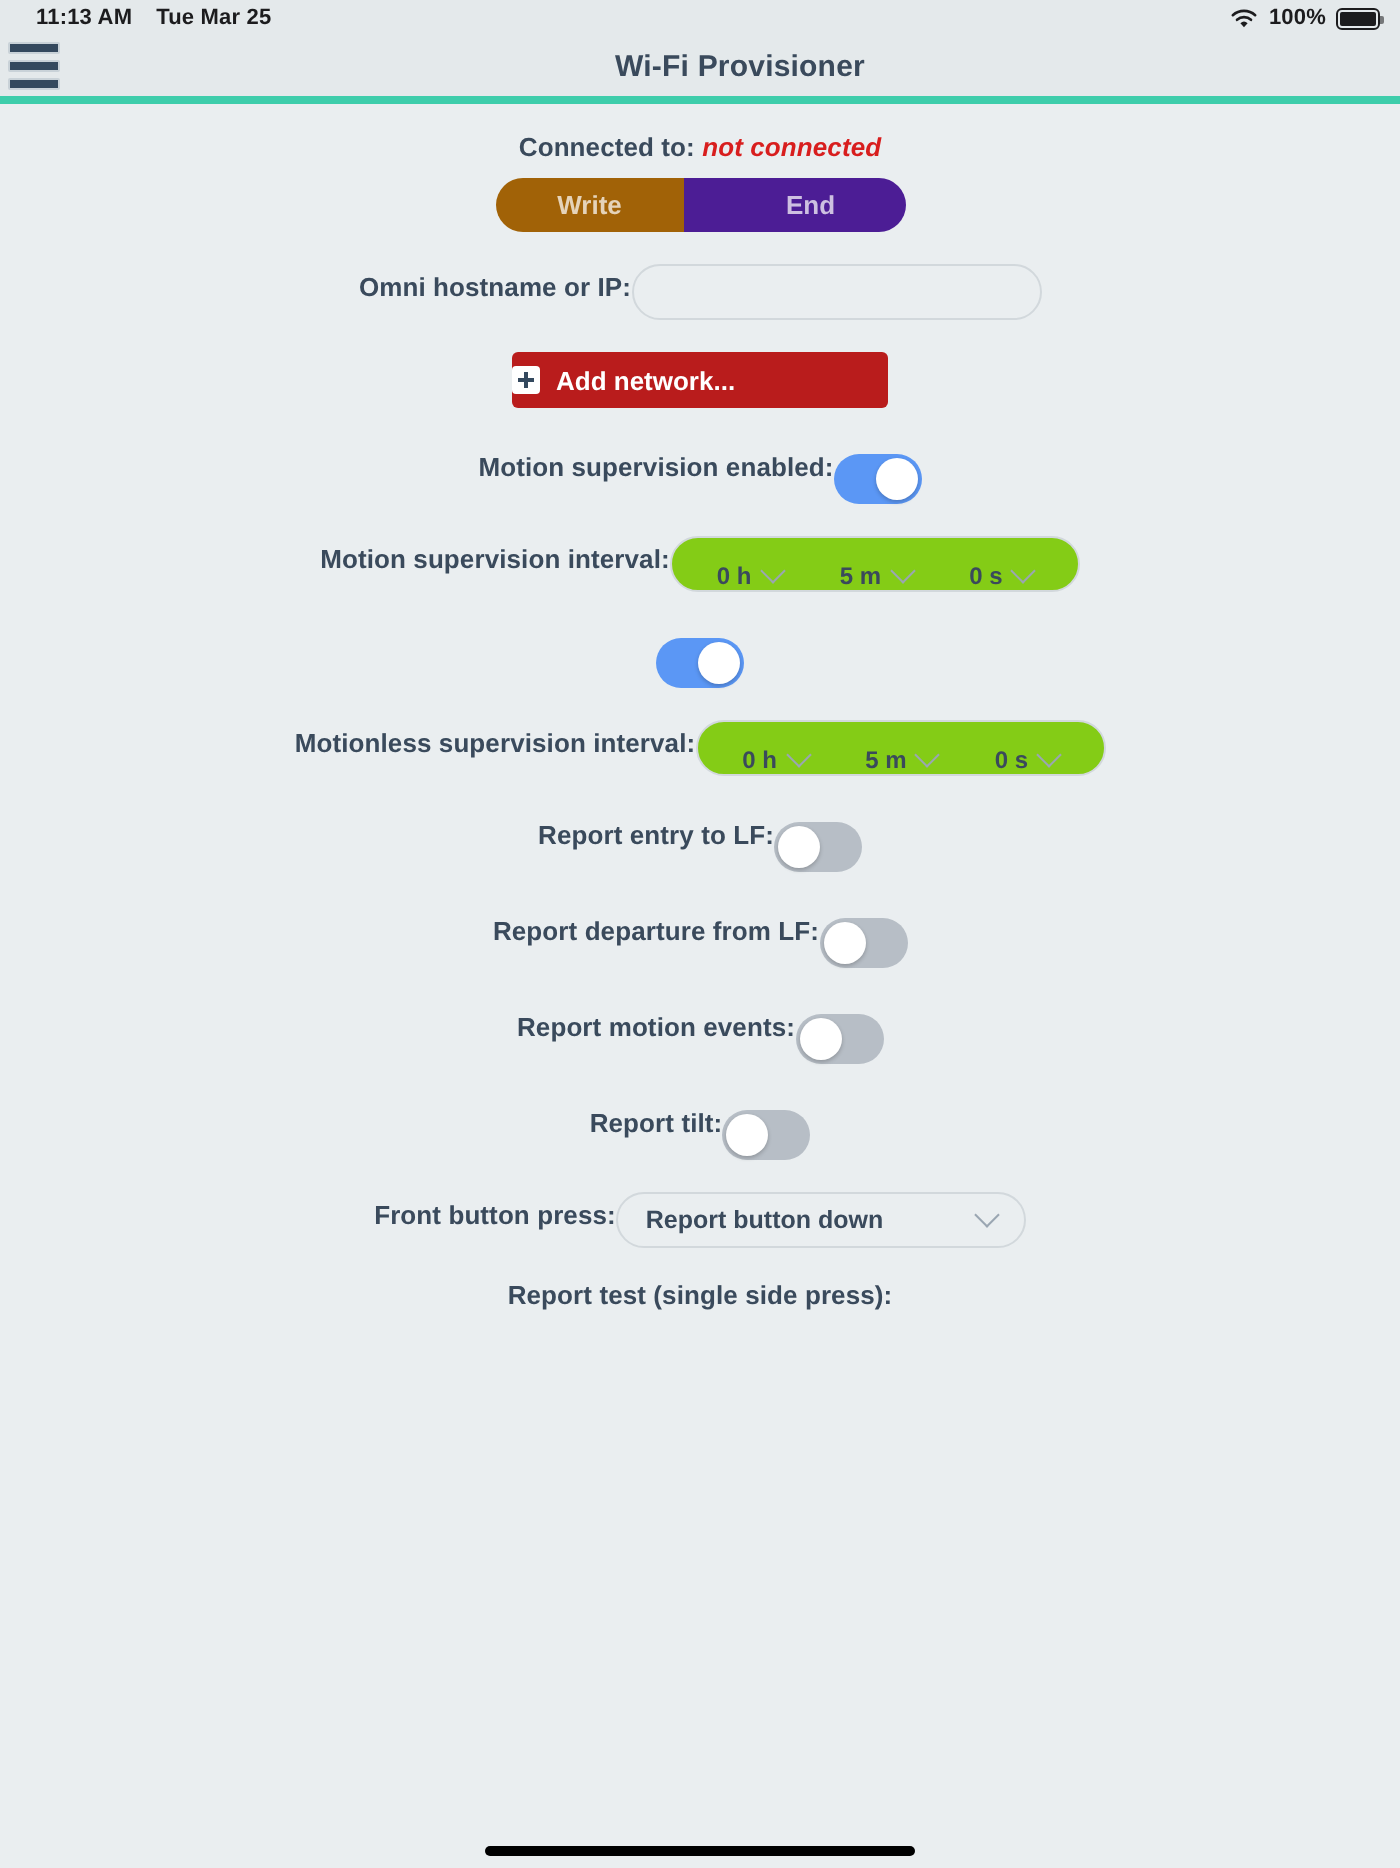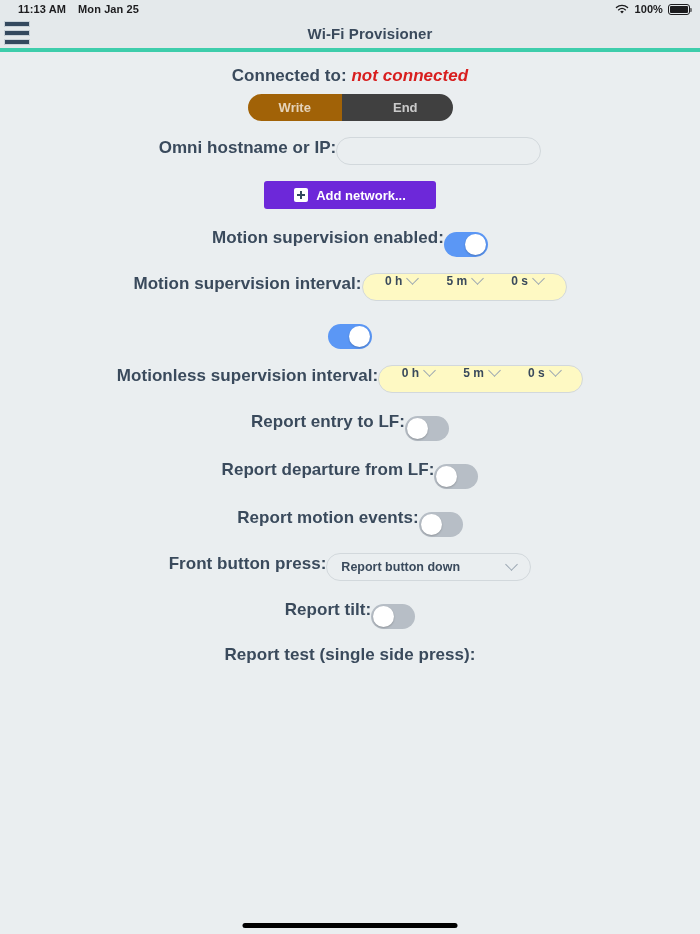--- a/index.html
+++ b/index.html
@@ -95,21 +95,21 @@
 
   
   .content {
     padding-top: 14px;
     display: flex;
     flex-direction: column;
     align-items: center;
   }
 
   .label {
-    font-size: 17px;
+    font-size: 13px;
     font-weight: 700;
     color: #3a4a5c;
     text-align: right;
     letter-spacing: .05px;
   }
 
   .conn-line { margin-bottom: 8px; }
   .conn-value {
     color: #d81e1e;
     font-style: italic;
@@ -127,52 +127,51 @@
   .seg button {
     flex: 1;
     border: 0;
     font-family: inherit;
     font-size: 13px;
     font-weight: 700;
     color: rgba(255,255,255,.72);
     cursor: default;
   }
   .seg .write { background: #a16207; }
-  .seg .end   { background: #404040; padding-left: 16px; }
+  .seg .end   { background: #4c1d95; padding-left: 16px; }
 
   .field-group { margin-top: 16px; display: flex; flex-direction: row; align-items: center; }
   .field-group .label { margin-bottom: 6px; }
 
   .text-input {
     width: 205px;
     height: 28px;
     border-radius: 14px;
     border: 1px solid #d2d8dc;
     background: #eaeef0;
     font-family: inherit;
     font-size: 13px;
     color: #3a4a5c;
     padding: 0 14px;
     outline: none;
   }
 
   .add-btn {
     margin-top: 16px;
-    width: 172px;
+    width: 188px;
     height: 28px;
-    background: #6d28d9;
+    background: #b91c1c;
     color: #ffffff;
     border: 0;
     border-radius: 3px;
     font-family: inherit;
     font-size: 13px;
     font-weight: 700;
     display: flex;
     align-items: center;
-    justify-content: center;
     gap: 8px;
     cursor: pointer;
   }
   .plus-ico {
     width: 14px; height: 14px;
     background: #ffffff;
     border-radius: 2px;
     position: relative;
     flex: none;
   }
@@ -207,23 +206,23 @@
   .toggle.on  .knob { right: 2px; }
   .toggle.off { background: #b7bec6; }
   .toggle.off .knob { left: 2px; }
 
   
   .pill-row {
     width: 205px;
     height: 28px;
     border-radius: 14px;
     border: 1px solid #d2d8dc;
-    background: #fef9c3;
-    display: flex;
-    align-items: flex-start;
+    background: #84cc16;
+    display: flex;
+    align-items: flex-end;
     justify-content: space-around;
     padding: 0 8px;
   }
   .mini-sel {
     display: flex;
     align-items: center;
     gap: 6px;
     cursor: pointer;
   }
   .mini-sel .val {
@@ -267,21 +266,21 @@
     height: 5px;
     border-radius: 3px;
     background: #000000;
   }
 </style>
 </head>
 <body>
 
 <div class="statusbar">
   <span class="sb-time">11:13 AM</span>
-  <span class="sb-date">Mon Jan 25</span>
+  <span class="sb-date">Tue Mar 25</span>
   <div class="sb-right">
     <svg class="wifi-ico" width="14" height="11" viewBox="0 0 14 11">
       <path d="M7 9.6 5.2 7.6a2.7 2.7 0 0 1 3.6 0Z" fill="#1c1c1e"></path>
       <path d="M3.5 5.9a5.3 5.3 0 0 1 7 0" stroke="#1c1c1e" stroke-width="1.3" fill="none" stroke-linecap="round"></path>
       <path d="M1.4 3.6a8.4 8.4 0 0 1 11.2 0" stroke="#1c1c1e" stroke-width="1.3" fill="none" stroke-linecap="round"></path>
     </svg>
     <span class="sb-pct">100%</span>
     <span class="batt">
         <i></i>
       </span>
@@ -384,34 +383,34 @@
   </div>
 
   <div class="field-group">
     <div class="label">Report motion events:</div>
     <div class="toggle off">
         <span class="knob"></span>
       </div>
   </div>
 
   <div class="field-group">
+    <div class="label">Report tilt:</div>
+    <div class="toggle off">
+        <span class="knob"></span>
+      </div>
+  </div>
+
+  <div class="field-group">
     <div class="label">Front button press:</div>
     <div class="select-pill">
       <span class="val">Report button down</span>
       <span class="chev"></span>
     </div>
   </div>
 
-  <div class="field-group">
-    <div class="label">Report tilt:</div>
-    <div class="toggle off">
-        <span class="knob"></span>
-      </div>
-  </div>
-
 
   <div class="field-group">
     <div class="label">Report test (single side press):</div>
 
   </div>
 
 </div>
 
 <div class="home-indicator"></div>
 

